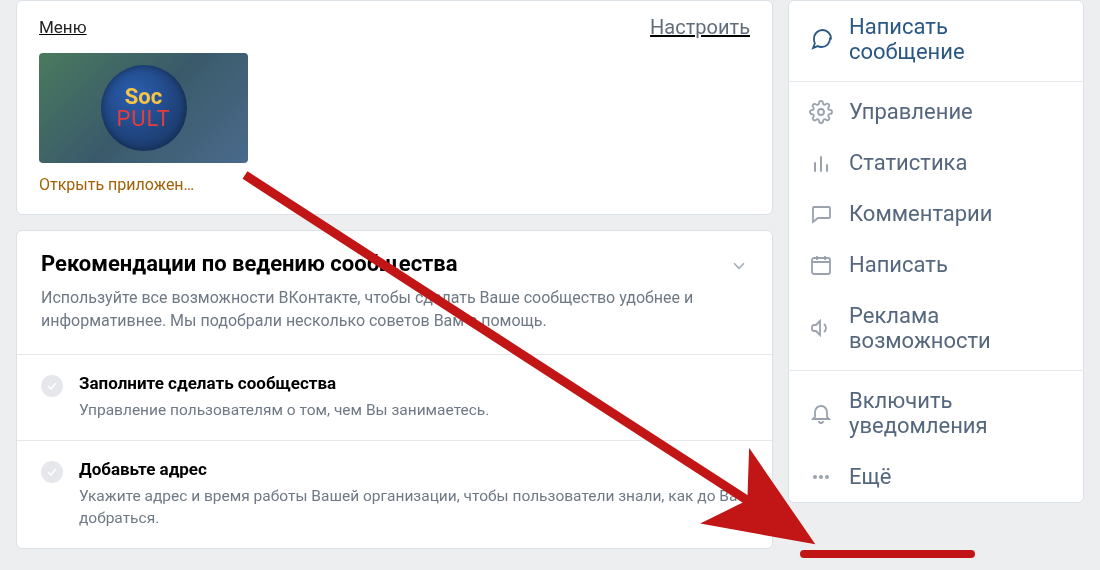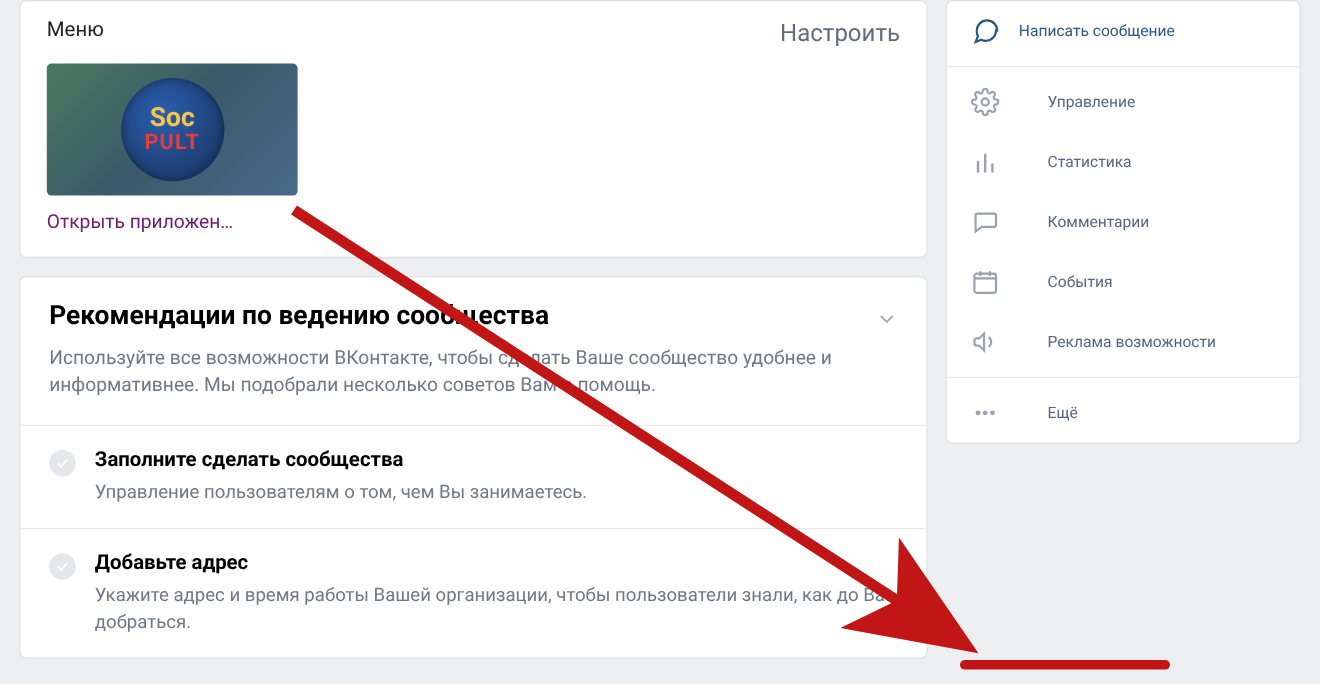--- a/index.html
+++ b/index.html
@@ -24,22 +24,23 @@
     background: #fff;
     border: 1px solid #dce1e6;
     border-radius: 6px;
     padding: 18px 22px;
   }
 
   
   .menu-header {
     display: flex;
     justify-content: space-between;
-    align-items: flex-start;
+    align-items: center;
     padding: 14px 22px 10px 22px;
+    text-decoration: underline;
   }
   .menu-title { font-size: 17px; color: #222; font-weight: 400;}
   .menu-configure { font-size: 20px; color: #626d7a; cursor: pointer; }
 
   .menu-body { padding: 4px 22px 20px 22px; }
   .app-tile { width: 180px; }
   .app-thumb {
     width: 209px; height: 110px;
     border-radius: 4px;
     background: linear-gradient(135deg, #4a7a5e 0%, #3a5a6a 50%, #4a6a8c 100%);
@@ -47,22 +48,22 @@
     position: relative;
     overflow:hidden;
   }
   .app-circle {
     width: 86px; height: 86px; border-radius: 50%;
     background: radial-gradient(circle at 40% 35%, #2b5fb0 0%, #1c3d70 70%);
     display:flex; flex-direction:column; align-items:center; justify-content:center;
     box-shadow: inset 0 0 8px rgba(0,0,0,.4);
   }
   .app-circle .t1 { color: #f7c548; font-weight:700; font-size:22px; line-height:1; }
-  .app-circle .t2 { color: #e63c3c; font-weight:700; font-size:18px; line-height:1; letter-spacing:1px;}
-  .app-caption { margin-top: 12px; font-size: 16px; color: #701a75; white-space: nowrap; overflow:hidden; text-overflow: ellipsis;}
+  .app-circle .t2 { color: #e63c3c; font-weight:400; font-size:22px; line-height:1; letter-spacing:1px;}
+  .app-caption { margin-top: 12px; font-size: 16px; color: #a16207; white-space: nowrap; overflow:hidden; text-overflow: ellipsis;}
 
   
   .recs-card { padding: 0; }
   .recs-head { padding: 20px 24px 22px 24px; position: relative;}
   .recs-title { font-size: 22px; font-weight: 700; color: #000; margin-bottom: 10px;}
   .recs-sub { font-size: 16px; color: #6f7985; line-height: 1.45; }
   .recs-chevron { position:absolute; right: 24px; top: 26px; color:#a6adb8; }
 
   .rec-item {
     border-top: 1px solid #e7e8ec;
@@ -81,26 +82,26 @@
   .rec-text .rt-title { font-size: 17px; font-weight: 700; color:#000; margin-bottom:6px;}
   .rec-text .rt-sub { font-size: 15.5px; color:#6f7985; line-height:1.45;}
 
   
   .side-card { padding: 0; }
   .side-list { list-style:none; }
   .side-item {
     display:flex; align-items:center; gap: 16px;
     padding: 13px 20px;
     cursor:pointer;
-    font-size: 13px;
+    font-size: 22px;
   }
   .side-item .ic { width:24px; height:24px; display:flex; align-items:center; justify-content:center; color:#99a2ad;}
   .side-item.primary { color:#2a5885; }
   .side-item.primary .ic { color:#2a5885; }
-  .side-item:not(.primary) .lbl { color:#55677d;margin-left:24px; }
+  .side-item:not(.primary) .lbl { color:#55677d; }
   .side-sep { height:1px; background:#e7e8ec; margin:4px 0; }
 
   
   .arrow-svg { position:absolute; left:0; top:0; pointer-events:none; }
   .redline { position:absolute; left: 800px; top: 550px; width: 175px; height:8px; background:#c21515; border-radius:4px; pointer-events:none;}
 
   .menu-card { padding: 0; }
 </style>
 </head>
 <body>
@@ -205,33 +206,42 @@
           </span>
           <span class="lbl">Комментарии</span>
         </li>
         <li class="side-item">
           <span class="ic">
             <svg width="24" height="24" viewBox="0 0 24 24" fill="none" stroke="currentColor" stroke-width="1.8">
                 <rect x="3" y="5" width="18" height="16" rx="2"></rect>
                 <path d="M3 9h18M8 3v4M16 3v4"></path>
               </svg>
           </span>
-          <span class="lbl">События</span>
+          <span class="lbl">Написать</span>
         </li>
         <li class="side-item">
           <span class="ic">
             <svg width="24" height="24" viewBox="0 0 24 24" fill="none" stroke="currentColor" stroke-width="1.8">
                 <path d="M3 11v2a2 2 0 0 0 2 2h2l4 4V5L7 9H5a2 2 0 0 0-2 2z"></path>
                 <path d="M15 8a5 5 0 0 1 0 8"></path>
               </svg>
           </span>
           <span class="lbl">Реклама возможности</span>
         </li>
         <li class="side-sep"></li>
 
+        <li class="side-item">
+          <span class="ic">
+            <svg width="24" height="24" viewBox="0 0 24 24" fill="none" stroke="currentColor" stroke-width="1.8">
+                <path d="M18 16v-5a6 6 0 1 0-12 0v5l-2 2h16z"></path>
+                <path d="M10 20a2 2 0 0 0 4 0"></path>
+              </svg>
+          </span>
+          <span class="lbl">Включить уведомления</span>
+        </li>
         <li class="side-item">
           <span class="ic">
             <svg width="24" height="24" viewBox="0 0 24 24" fill="currentColor">
                 <circle cx="6" cy="12" r="2"></circle>
                 <circle cx="12" cy="12" r="2"></circle>
                 <circle cx="18" cy="12" r="2"></circle>
               </svg>
           </span>
           <span class="lbl">Ещё</span>
         </li>

